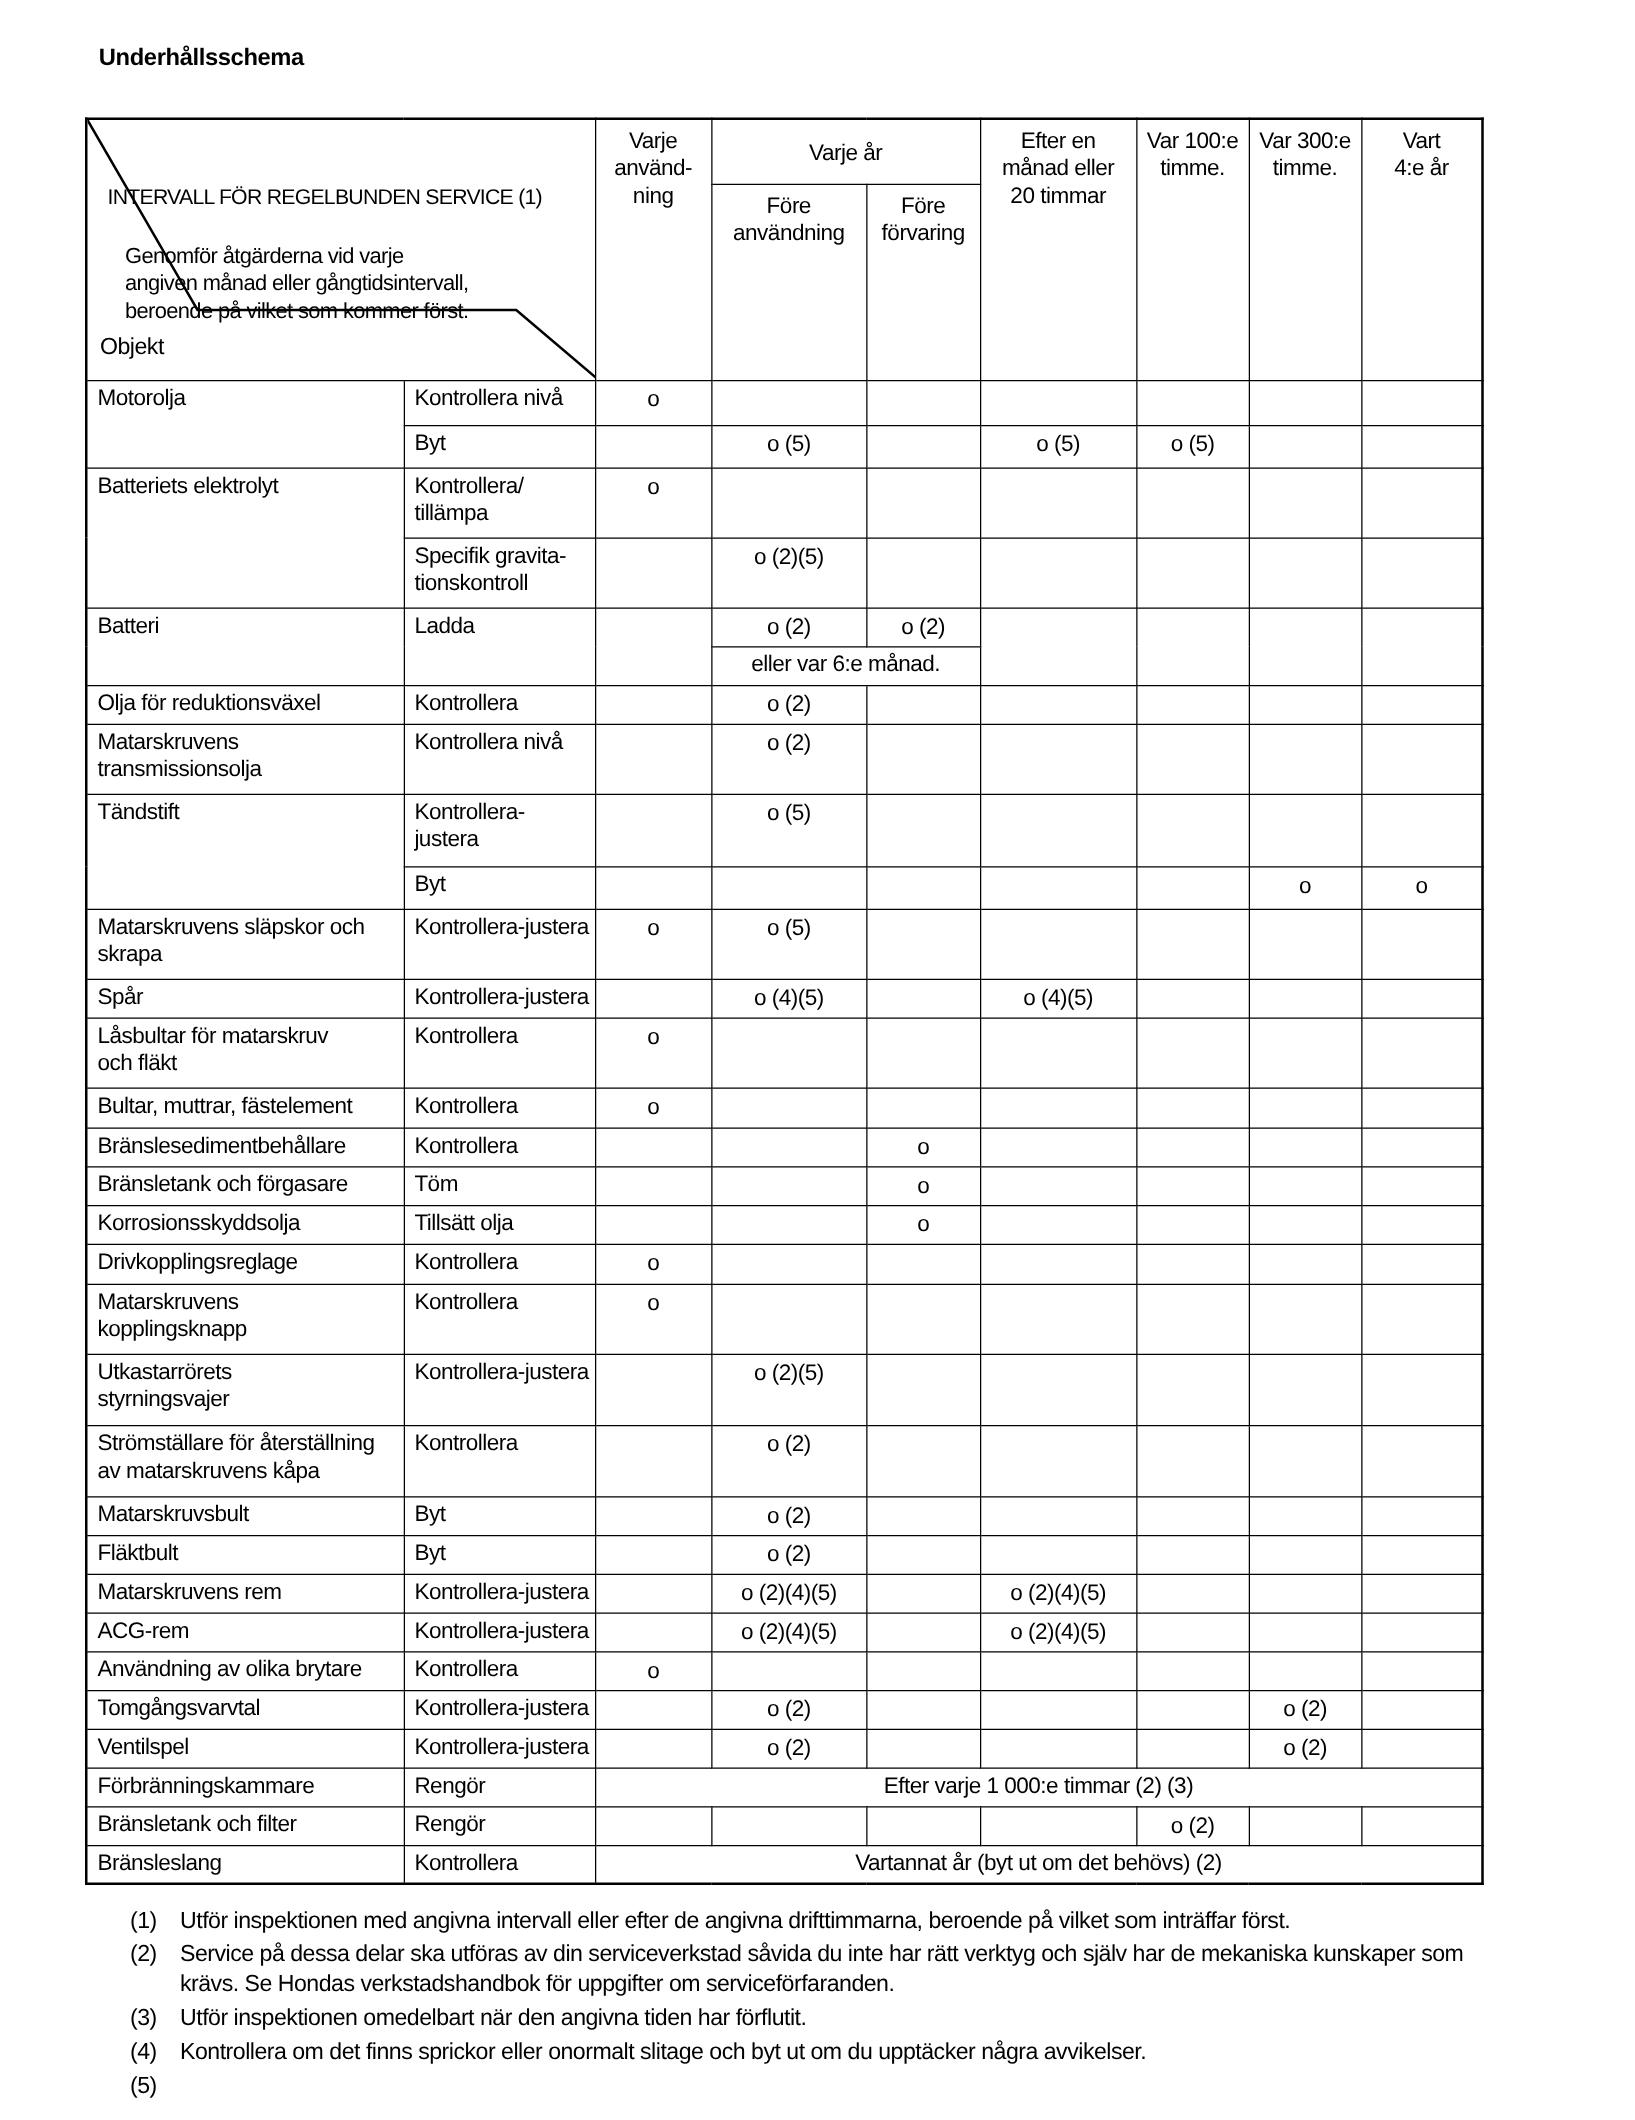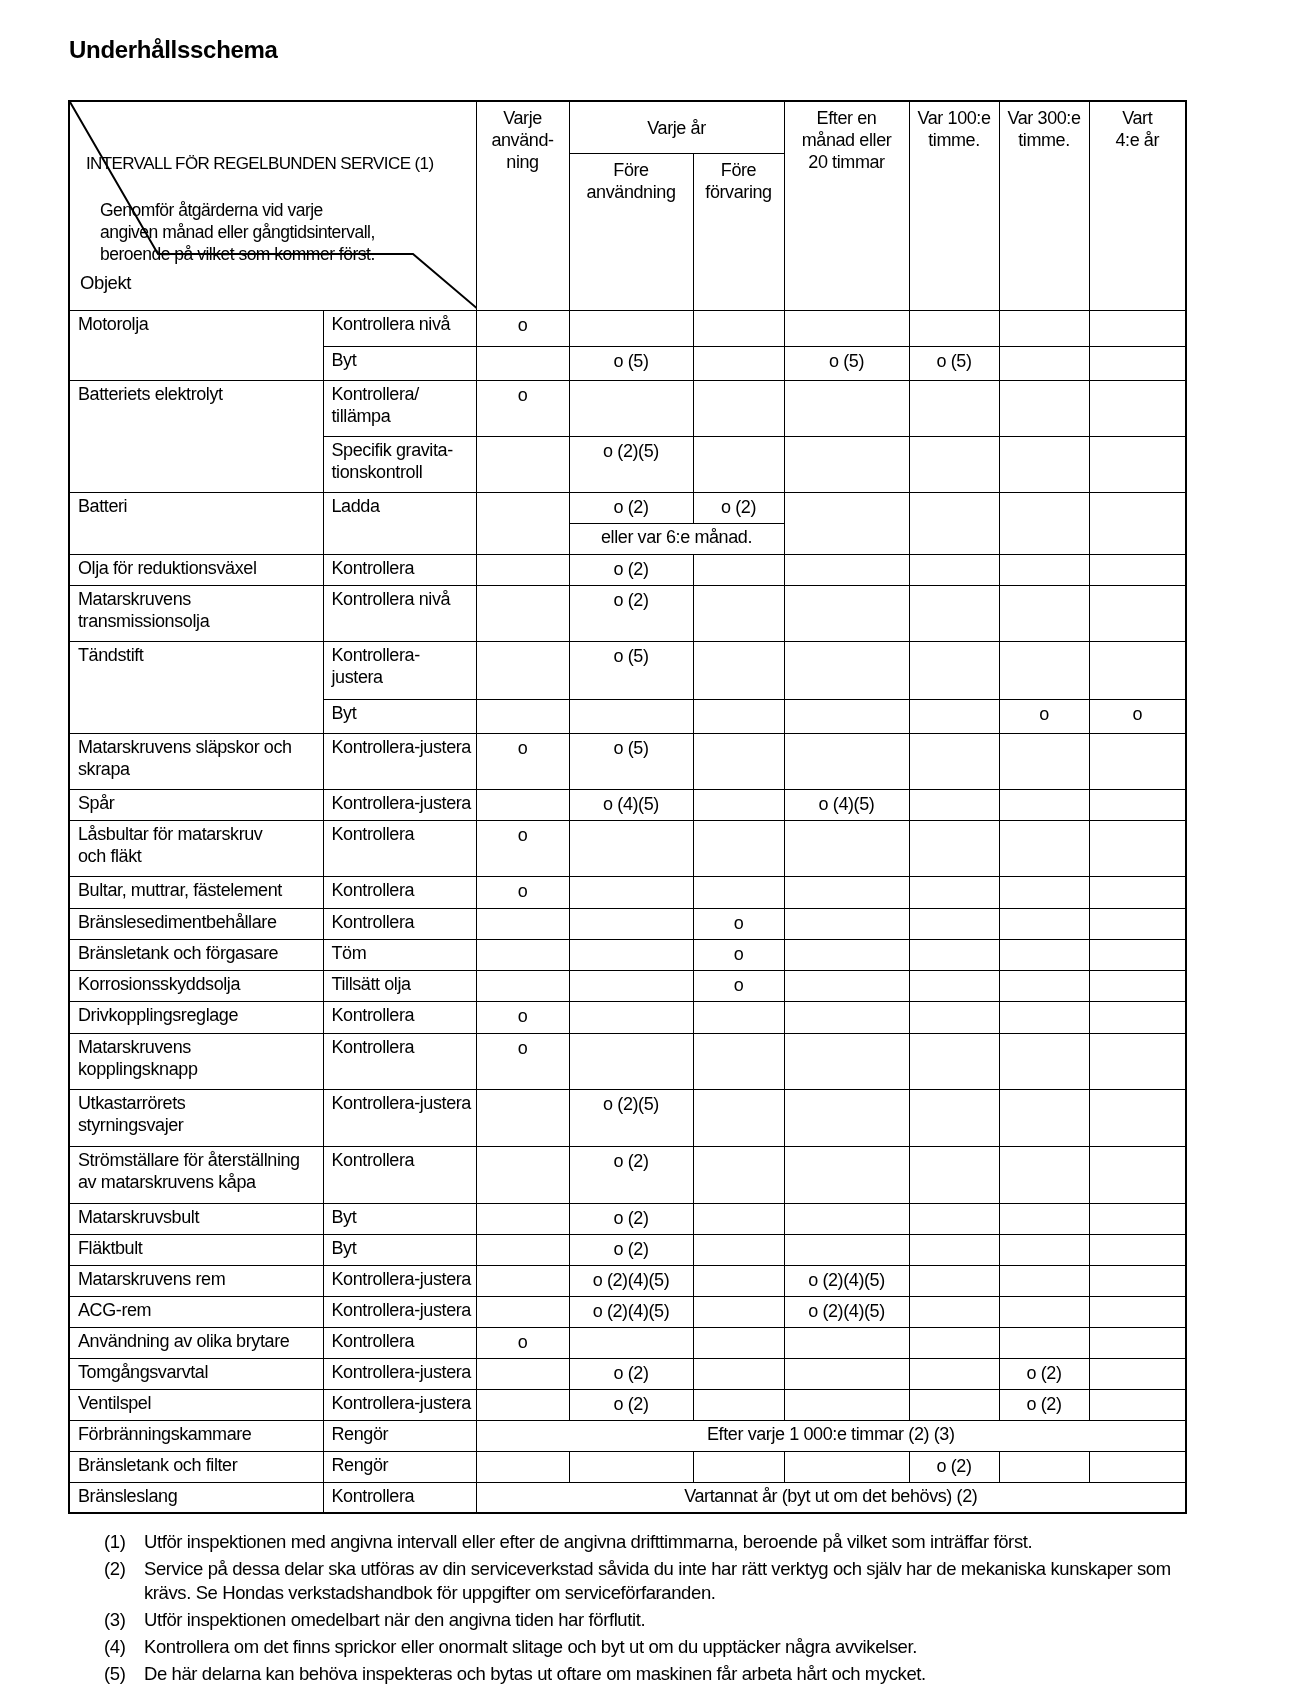--- a/index.html
+++ b/index.html
@@ -1,20 +1,20 @@
 <!DOCTYPE html>
 <html><head>
 <meta charset="utf-8">
 <style>
   html,body{margin:0;padding:0;background:#fff;}
   body{width:1308px;height:1696px;overflow:hidden;
        font-family:"Liberation Sans",sans-serif;color:#000;
        -webkit-font-smoothing:antialiased;}
   .page{padding:36px 0 0 68px;}
-  h1.title{font-size:24px;font-weight:700;margin:0 0 36px 1px;letter-spacing:-0.3px;}
+  h1.title{font-size:19px;font-weight:700;margin:0 0 36px 11px;letter-spacing:-0.3px;}
   table.sched{border-collapse:collapse;table-layout:fixed;width:1117px;
               font-size:18px;letter-spacing:-0.4px;line-height:1.22;}
   table.sched th,table.sched td{border:1.5px solid #000;font-weight:normal;
               white-space:pre-line;overflow:hidden;}
   table.sched{border:2px solid #000;}
   th.hdr{text-align:center;vertical-align:top;padding:6px 2px 0 2px;}
   th.group-hdr{text-align:center;vertical-align:middle;padding:2px 2px 0 2px;}
   th.corner{position:relative;vertical-align:top;text-align:left;padding:0;}
   .corner-title{font-size:17px;letter-spacing:-0.6px;margin:8px 0 0 16px;}
   .corner-desc{font-size:17.5px;letter-spacing:-0.5px;margin:2px 0 0 30px;line-height:1.28;}
@@ -423,16 +423,15 @@
       <div class="fn-row">
         <div class="fn-num">(3)</div>
         <div class="fn-text">Utför inspektionen omedelbart när den angivna tiden har förflutit.</div>
       </div>
       <div class="fn-row">
         <div class="fn-num">(4)</div>
         <div class="fn-text">Kontrollera om det finns sprickor eller onormalt slitage och byt ut om du upptäcker några avvikelser.</div>
       </div>
       <div class="fn-row">
         <div class="fn-num">(5)</div>
-        <div class="fn-text">De här delarna kan behöva inspekteras och bytas ut oftare om maskinen får arbeta hårt och mycket.</div>
       </div>
     </div>
 </div>
 
 </body></html>

